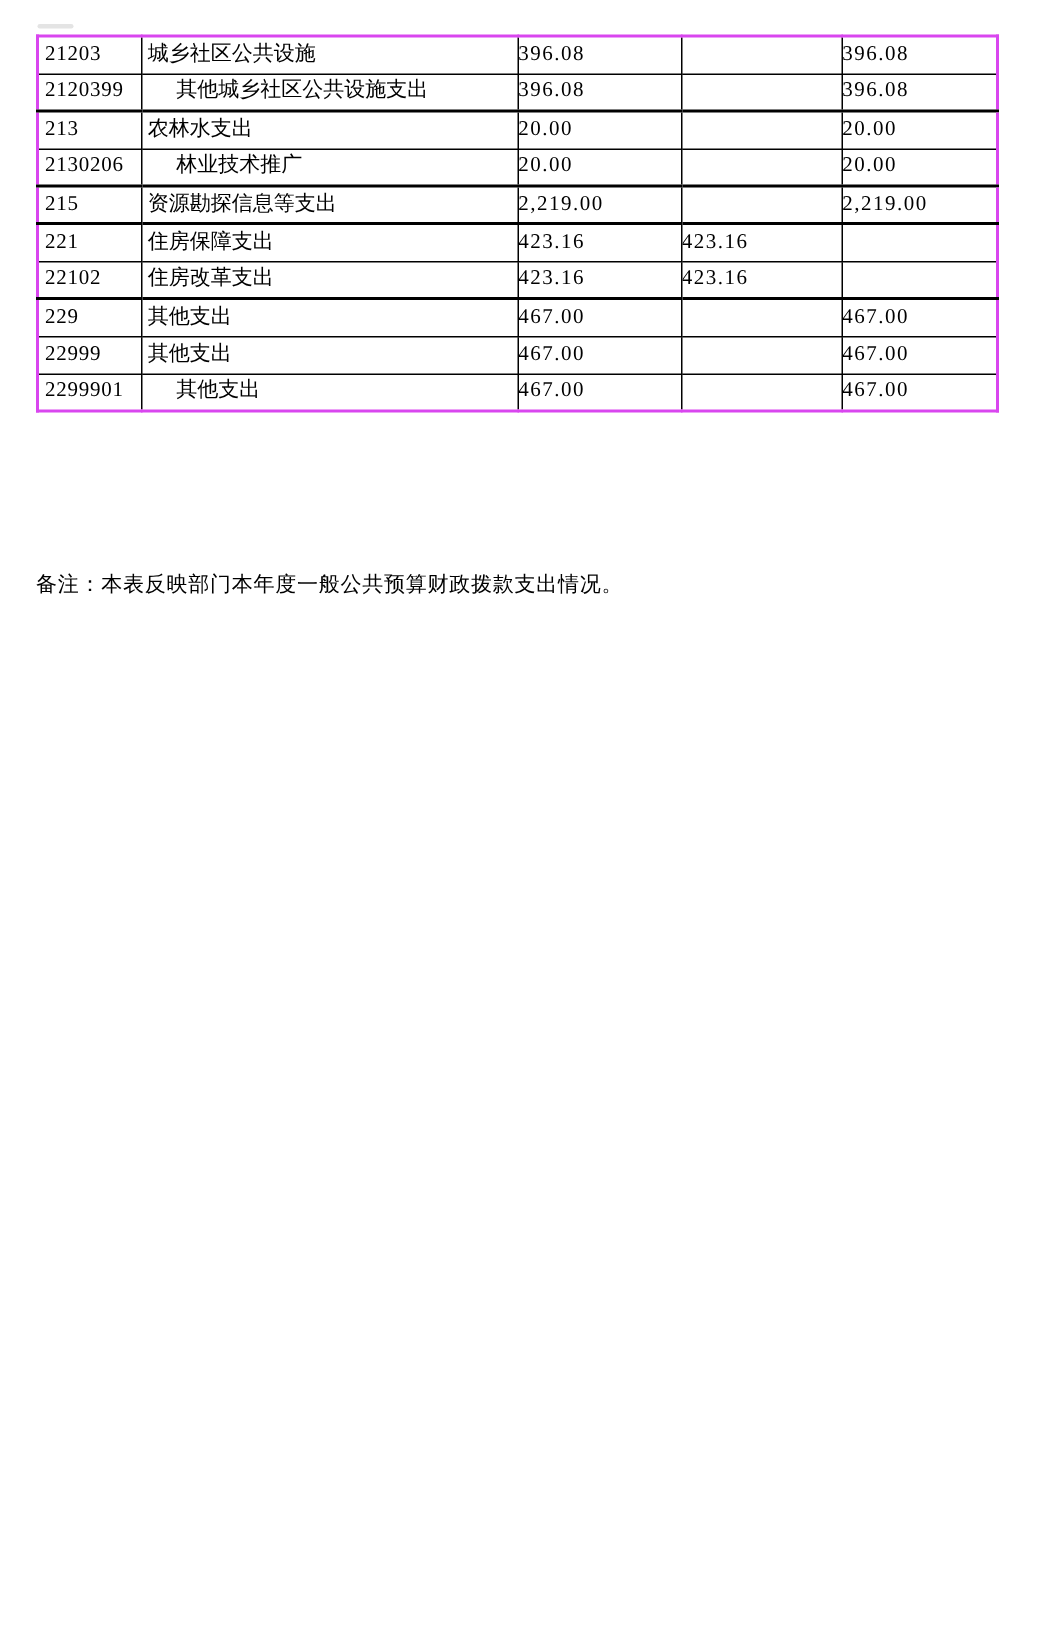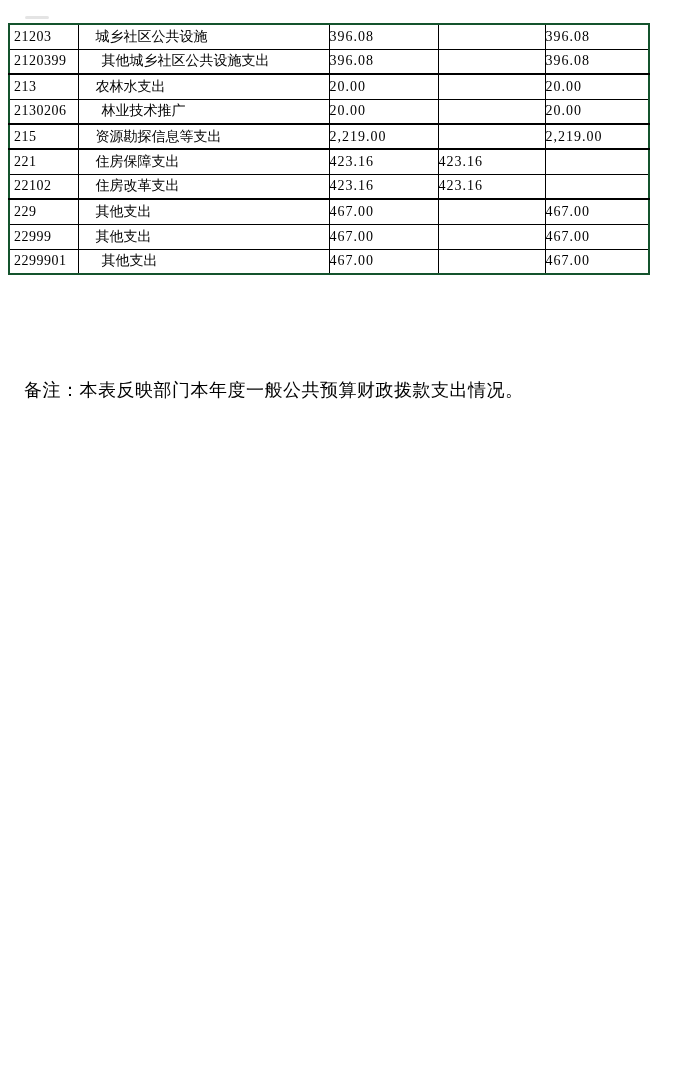--- a/index.html
+++ b/index.html
@@ -17,26 +17,26 @@
     left: 25px;
     top: 16px;
     width: 24px;
     height: 3px;
     background: #d9d9d9;
     opacity: 0.7;
     border-radius: 2px;
   }
   table.budget {
     position: absolute;
-    left: 8px;
+    left: 24px;
     top: 23px;
     width: 640px;
     border-collapse: collapse;
     table-layout: fixed;
-    border: 2px solid #14532d;
+    border: 2px solid #d946ef;
   }
   table.budget col.c-code   { width: 69px; }
   table.budget col.c-name   { width: 251px; }
   table.budget col.c-amt1   { width: 109px; }
   table.budget col.c-amt2   { width: 107px; }
   table.budget col.c-amt3   { width: 104px; }
   table.budget td {
     border: 1px solid #000000;
     height: 25px;
     font-size: 14px;
@@ -48,36 +48,36 @@
   table.budget tr.group-start td {
     border-top: 2px solid #000000;
   }
   td.code {
     text-align: left;
     padding-left: 4px;
     letter-spacing: 0.5px;
   }
   td.name {
     text-align: left;
-    padding-left: 17px;
+    padding-left: 4px;
   }
   td.name.indent {
     padding-left: 23px;
     margin-top: 28px;
   }
   td.amount {
     text-align: left;
     padding-right: 9px;
     letter-spacing: 1px;
   }
   .note {
     position: absolute;
     left: 24px;
     top: 381px;
-    font-size: 18px;
+    font-size: 14px;
     line-height: 19px;
     letter-spacing: 0.5px;
   }
 </style>
 </head>
 <body>
 
 <div class="scan-artifact"></div>
 
 <table class="budget">

